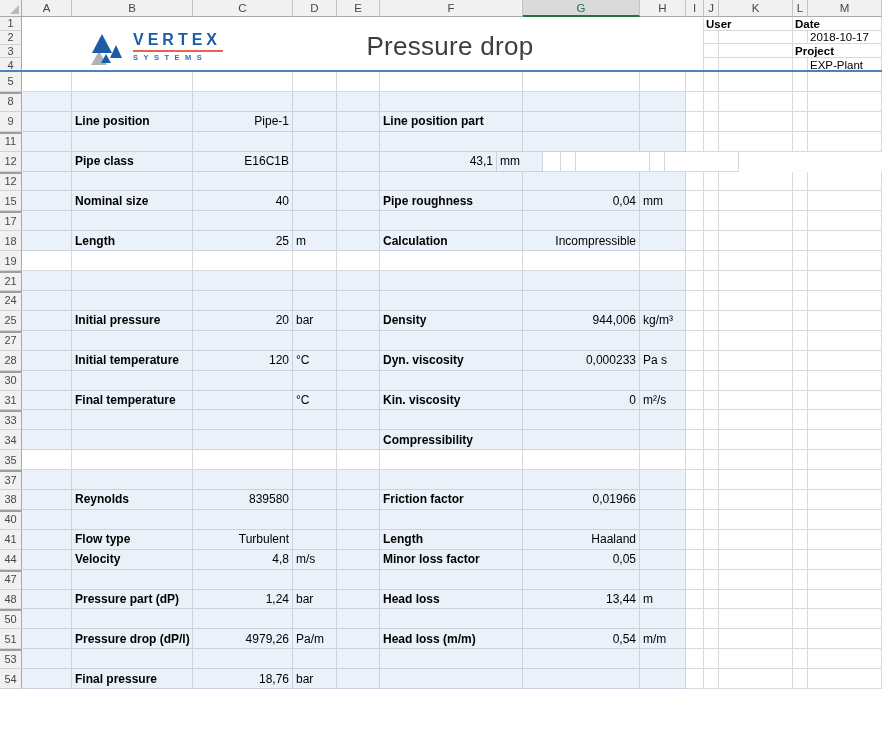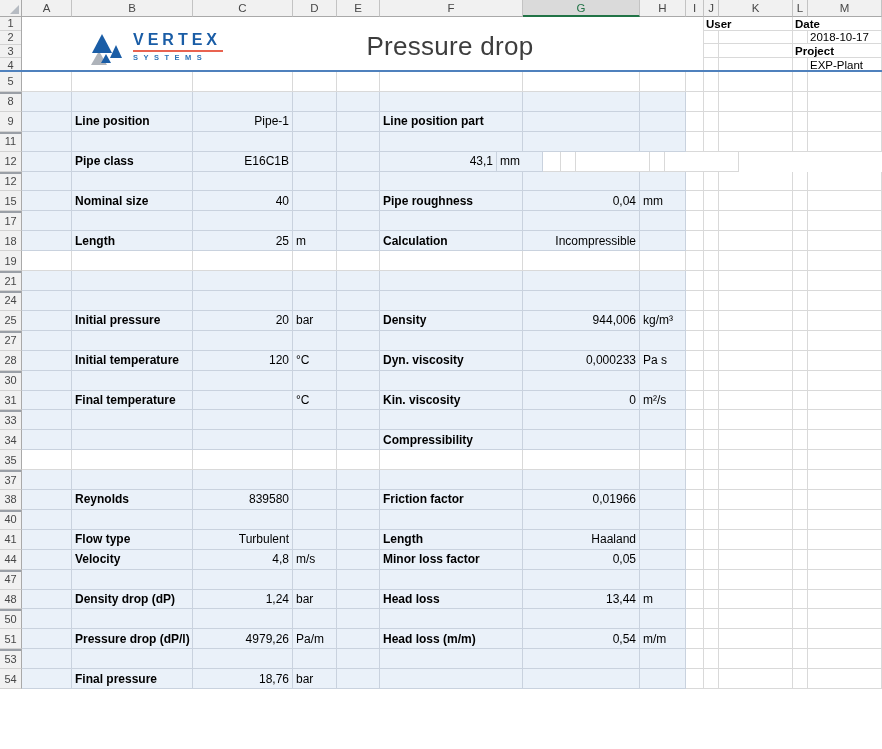--- a/index.html
+++ b/index.html
@@ -576,21 +576,21 @@
         <div class="cell band" style="width: 46px;"></div>
         <div class="cell" style="width: 18px;"></div>
         <div class="cell" style="width: 15px;"></div>
         <div class="cell" style="width: 74px;"></div>
         <div class="cell" style="width: 15px;"></div>
         <div class="cell" style="width: 74px;"></div>
       </div>
       <div class="gridrow">
         <div class="rowhdr">48</div>
         <div class="cell band" style="width: 50px;"></div>
-        <div class="cell band label" style="width: 121px;">Density drop (dP)</div>
+        <div class="cell band label" style="width: 121px;">Pressure part (dP)</div>
         <div class="cell band value" style="width: 100px; text-align: center;">1,24</div>
         <div class="cell band unit" style="width: 44px;">bar</div>
         <div class="cell band" style="width: 43px;"></div>
         <div class="cell band label" style="width: 143px; text-align: right;">Head loss</div>
         <div class="cell band value" style="width: 117px;">13,44</div>
         <div class="cell band unit" style="width: 46px;">m</div>
         <div class="cell" style="width: 18px;"></div>
         <div class="cell" style="width: 15px;"></div>
         <div class="cell" style="width: 74px;"></div>
         <div class="cell" style="width: 15px;"></div>

